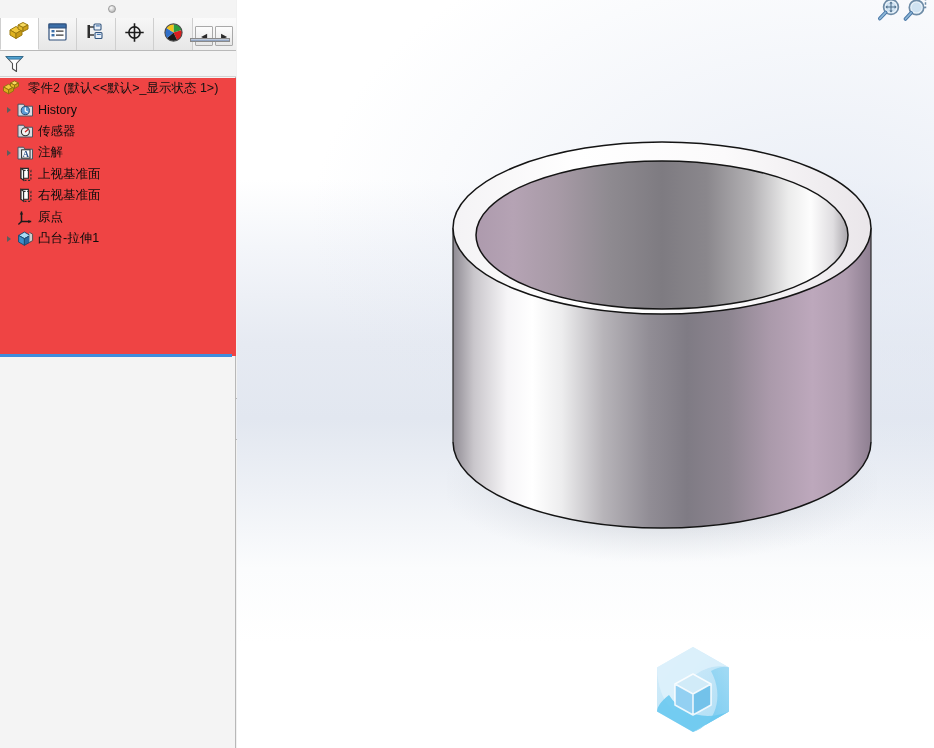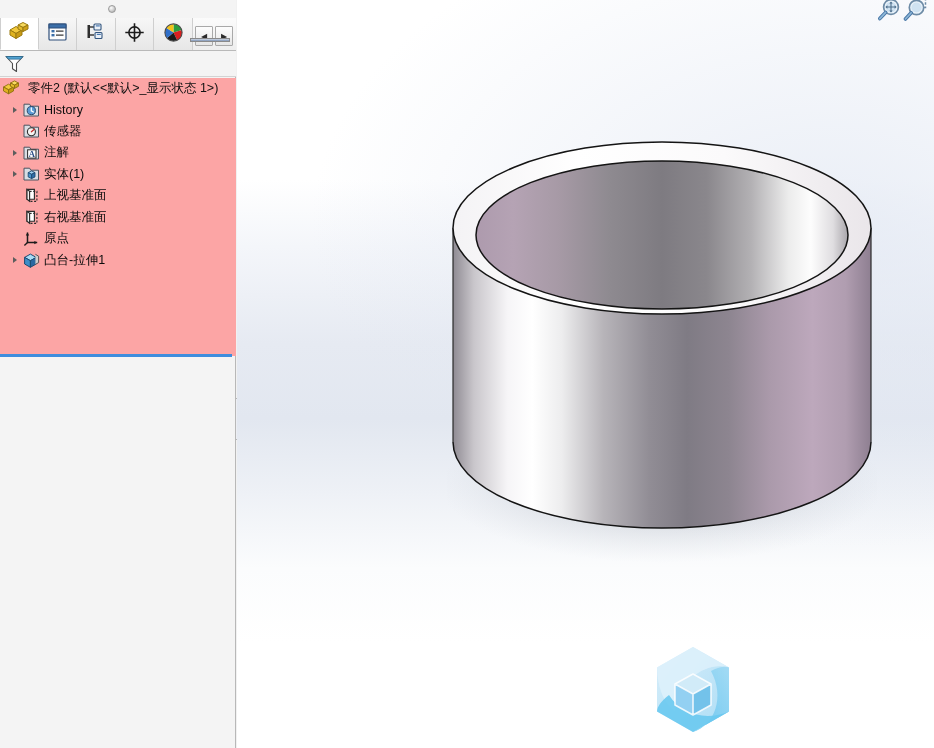--- a/index.html
+++ b/index.html
@@ -60,26 +60,26 @@
   }
 
   
   .filterbar{
     position:absolute;left:0;top:33px;width:236px;height:26px;
     background:#f4f4f4;border-bottom:1px solid #d3d3d3;box-sizing:border-box;
   }
   .filterbar .funnel{position:absolute;left:4px;top:3px;}
 
   
-  .tree{position:absolute;left:0;top:60px;width:236px;height:278px;background:#fca5a5;overflow:hidden;}
+  .tree{position:absolute;left:0;top:60px;width:236px;height:278px;background:#ef4444;overflow:hidden;}
   .tree-root{
     display:flex;align-items:center;height:21px;padding-left:2px;
   }
   .tree-root .rlabel{font-size:12.5px;color:#111;margin-left:4px;white-space:nowrap;}
-  .tnode{display:flex;align-items:center;height:21.5px;padding-left:8px;}
+  .tnode{display:flex;align-items:center;height:21.5px;padding-left:2px;}
   .twist{
     width:14px;height:21px;display:flex;align-items:center;justify-content:center;flex:0 0 14px;
   }
   .twist .arrow{
     width:0;height:0;border-left:4px solid #5d5d5d;
     border-top:3.5px solid transparent;border-bottom:3.5px solid transparent;
   }
   .tico{width:18px;height:18px;flex:0 0 18px;display:flex;align-items:center;justify-content:center;margin-right:4px;}
   .tlabel{font-size:12.5px;color:#0c0c0c;white-space:nowrap;}
 
@@ -280,34 +280,20 @@
         <span class="tico">
           <svg width="17" height="16" viewBox="0 0 17 16">
             <path d="M1 4.2 L1 14 H15.5 V4.2 H7.8 L6.6 2.2 H1 Z" fill="#d9dde3" stroke="#4a5560" stroke-width="1"></path>
             <rect x="4.6" y="4.8" width="8.4" height="8.3" fill="#fbfbfb" stroke="#2b2b2b" stroke-width="1"></rect>
             <text x="8.8" y="11.7" font-family="Liberation Serif, serif" font-size="8.6" font-weight="bold" fill="#2a4e86" text-anchor="middle">A</text>
           </svg>
         </span>
         <span class="tlabel">注解</span>
       </div>
 
-      <div class="tnode">
-        <span class="twist">
-            <span class="arrow"></span>
-          </span>
-        <span class="tico">
-          <svg width="17" height="16" viewBox="0 0 17 16">
-            <path d="M1 4.2 L1 14 H15.5 V4.2 H7.8 L6.6 2.2 H1 Z" fill="#d9dde3" stroke="#4a5560" stroke-width="1"></path>
-            <path d="M5.2 6.6 L8.6 4.9 L12 6.6 L8.6 8.3 Z" fill="#9fd2f0" stroke="#1f4b72" stroke-width=".9"></path>
-            <path d="M5.2 6.6 L5.2 10.9 L8.6 12.6 L8.6 8.3 Z" fill="#4b95cd" stroke="#1f4b72" stroke-width=".9"></path>
-            <path d="M8.6 8.3 L8.6 12.6 L12 10.9 L12 6.6 Z" fill="#2e6fa8" stroke="#1f4b72" stroke-width=".9"></path>
-          </svg>
-        </span>
-        <span class="tlabel">实体(1)</span>
-      </div>
 
 
       <div class="tnode">
         <span class="twist"></span>
         <span class="tico">
           <svg width="17" height="17" viewBox="0 0 17 17">
             <path d="M4 2.4 L11.4 2.4 L11.4 12.2 L4 12.2 Z" fill="#ffffff" stroke="#2b2b2b" stroke-width="1.15"></path>
             <path d="M4 2.4 L6.6 4.4 L6.6 14.3 L4 12.2 Z" fill="#f3f3f3" stroke="#2b2b2b" stroke-width="1.15"></path>
             <path d="M6.6 4.4 L13.9 4.4 L13.9 14.3 L6.6 14.3" fill="none" stroke="#2b2b2b" stroke-width="1.15" stroke-dasharray="2 1.6"></path>
           </svg>

